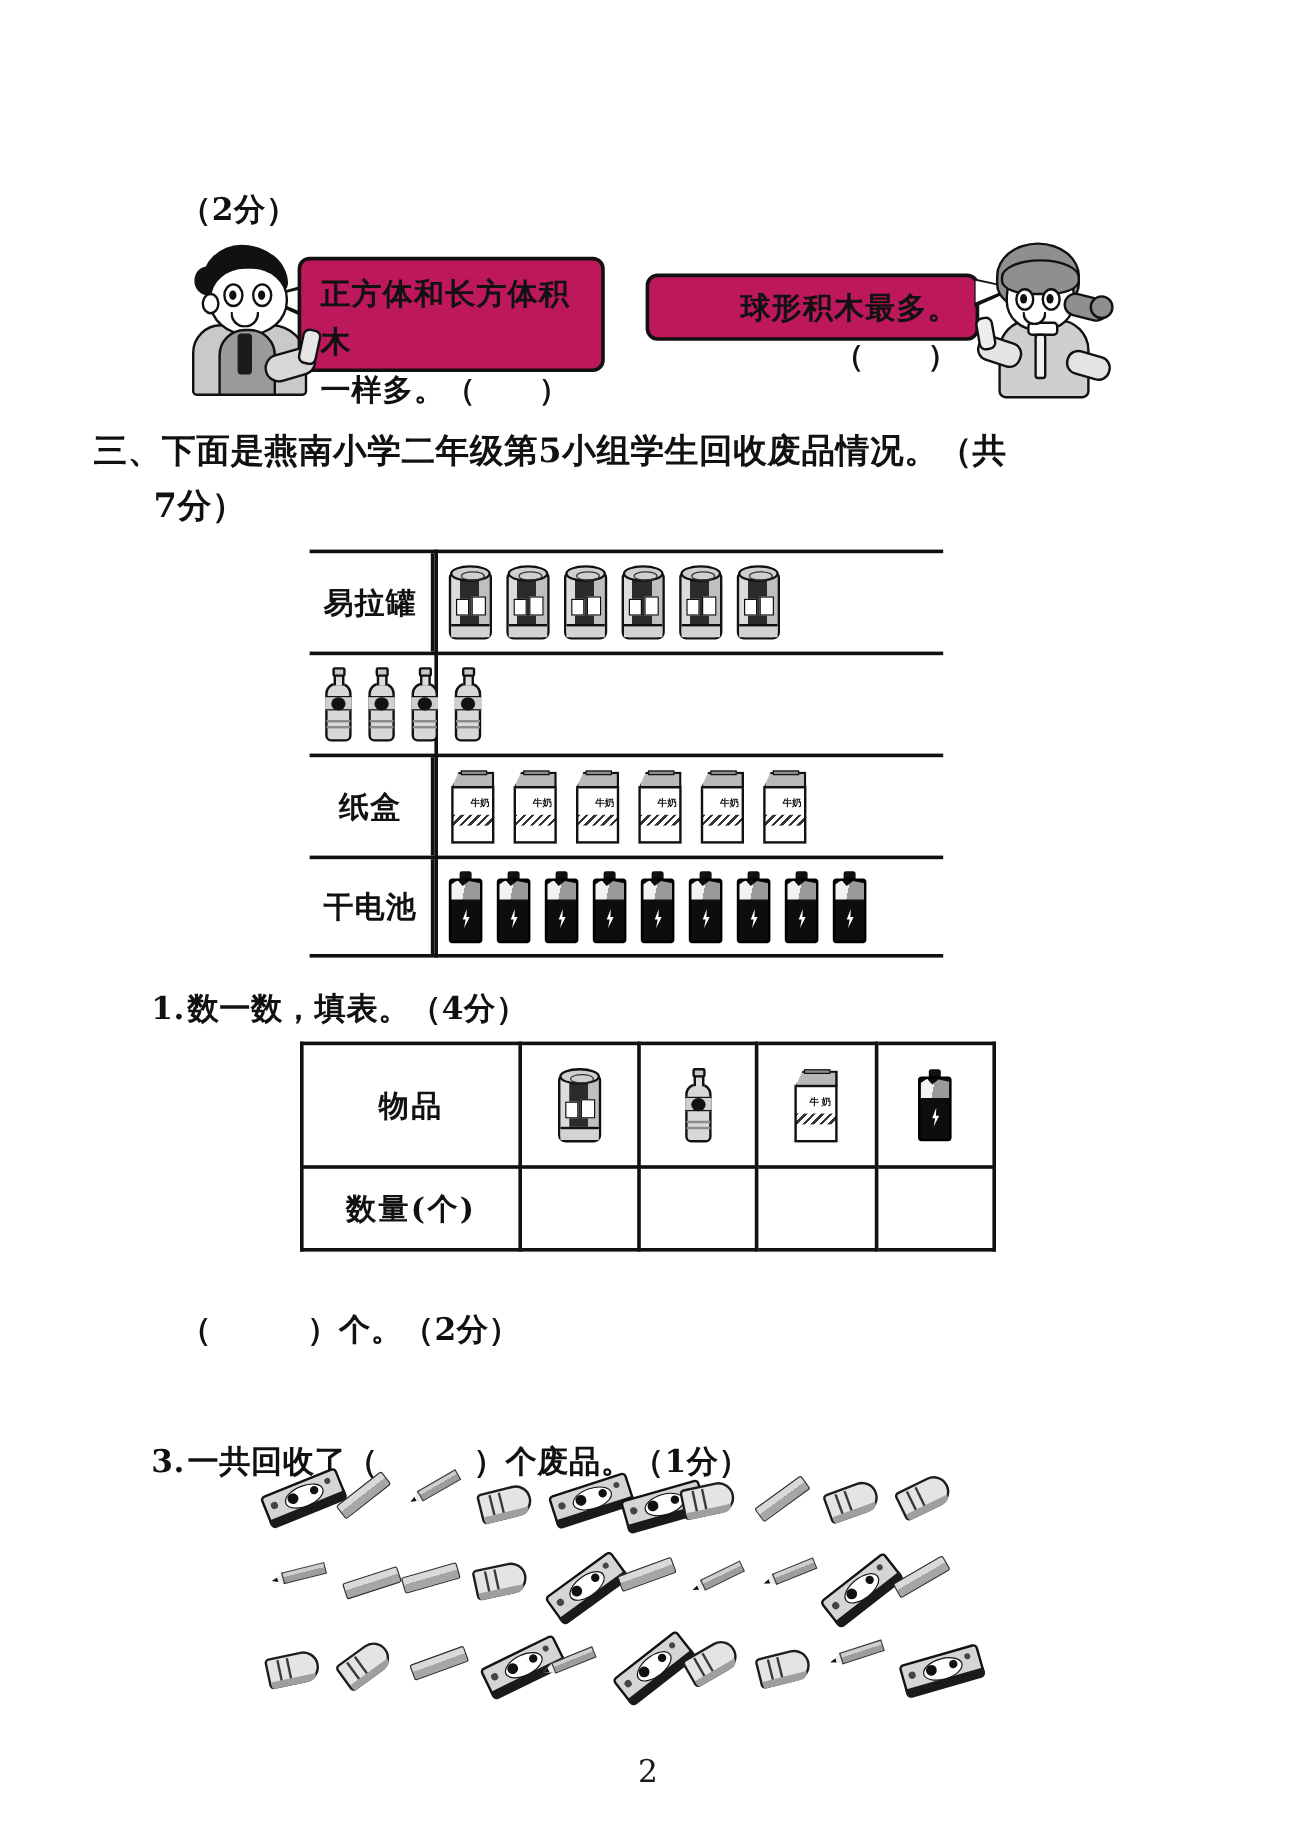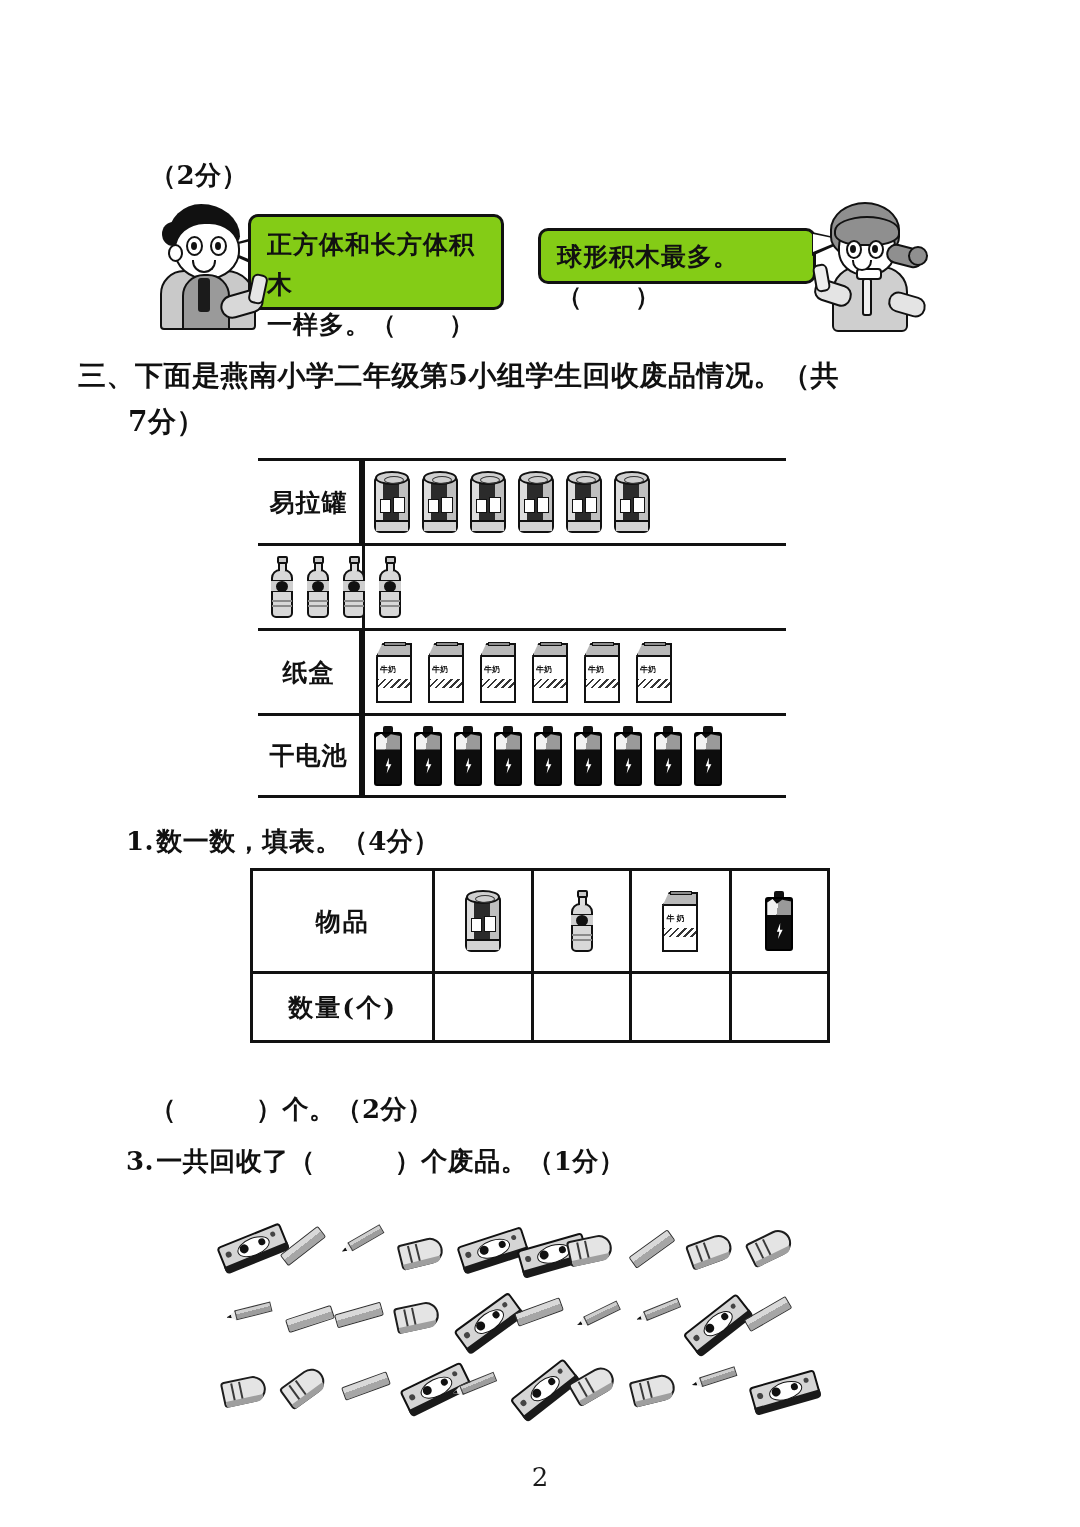--- a/index.html
+++ b/index.html
@@ -133,32 +133,32 @@
     background:#eee; border:2.5px solid #111; border-radius:6px; transform:rotate(-10deg); z-index:4;
   }
   .girl-armR{
     position:absolute; left:76px; top:92px; width:34px; height:17px;
     background:#e4e4e4; border:2.5px solid #111; border-radius:10px; transform:rotate(16deg); z-index:3;
   }
 
   .bubble {
     position: absolute;
     border: 3px solid #111;
-    background: #84cc16;
+    background: #be185d;
     border-radius: 10px;
     box-sizing: border-box;
     font-size: 25px;
     line-height: 40px;
     font-weight: 600;
     letter-spacing: 1px;
     padding: 8px 14px 20px 16px;
   }
   .bubble .l2 { display:block; }
   .bubble-1 { left: 248px; top: 18px; width: 256px; height: 96px; }
-  .bubble-2 { left: 538px; top: 32px; width: 278px; height: 56px; padding-top: 6px; }
+  .bubble-2 { left: 538px; top: 32px; width: 278px; height: 56px; padding-top: 6px; text-align: right; }
 
   .tail {
     position: absolute;
     width: 0; height: 0;
   }
   .tail-1 {
     left: 216px; top: 42px;
     border-top: 10px solid transparent;
     border-bottom: 16px solid transparent;
     border-right: 36px solid #111;
@@ -262,21 +262,21 @@
     background:#fff; border:2px solid #111; box-sizing:border-box;
   }
   .ic-carton .gable{
     position:absolute; left:2px; top:2px; width:36px; height:14px;
     background:#b9b9b9; border:2px solid #111; box-sizing:border-box;
     clip-path: polygon(0 100%, 18% 0, 100% 0, 100% 100%);
   }
   .ic-carton .seam{ position:absolute; left:10px; top:1px; width:22px; height:4px; background:#8d8d8d; border:1.5px solid #111; box-sizing:border-box;}
   .ic-carton .mtext{
     position:absolute; left:6px; top:24px; width:28px; height:10px;
-    font-size: 8px; line-height:10px; text-align:left; color:#111; font-weight:700;
+    font-size: 8px; line-height:10px; text-align:right; color:#111; font-weight:700;
     font-family:"DejaVu Sans","Liberation Sans",sans-serif;
   }
   .ic-carton .wave{
     position:absolute; left:3px; top:38px; width:34px; height:9px;
     background: repeating-linear-gradient(135deg,#111 0 2px,transparent 2px 5px);
     opacity:.85;
   }
 
   
   .ic-batt { position: relative; width: 28px; height: 60px; flex: 0 0 28px; }
@@ -710,21 +710,21 @@
       <td class="icell"></td>
       <td class="icell"></td>
       <td class="icell"></td>
       <td class="icell"></td>
     </tr>
   </tbody>
     </table>
 
   <div class="qline" style="left:150px; top:1086px;text-align:center;">（　　　）个。（2分）</div>
 
-  <div class="qline" style="left:126px; top:1138px;">
+  <div class="qline" style="left:126px; top:1196px;">
     <span class="num-lead">3.</span><span>一共回收了（　　　）个废品。（1分）</span>
   </div>
 
 
   <div id="stationery">
       <div class="st st-case" style="left: -3px; top: 2px; transform: rotate(-22deg);">
         <div class="c"></div>
         <div class="base"></div>
         <div class="panda"></div>
         <div class="dot1"></div>

